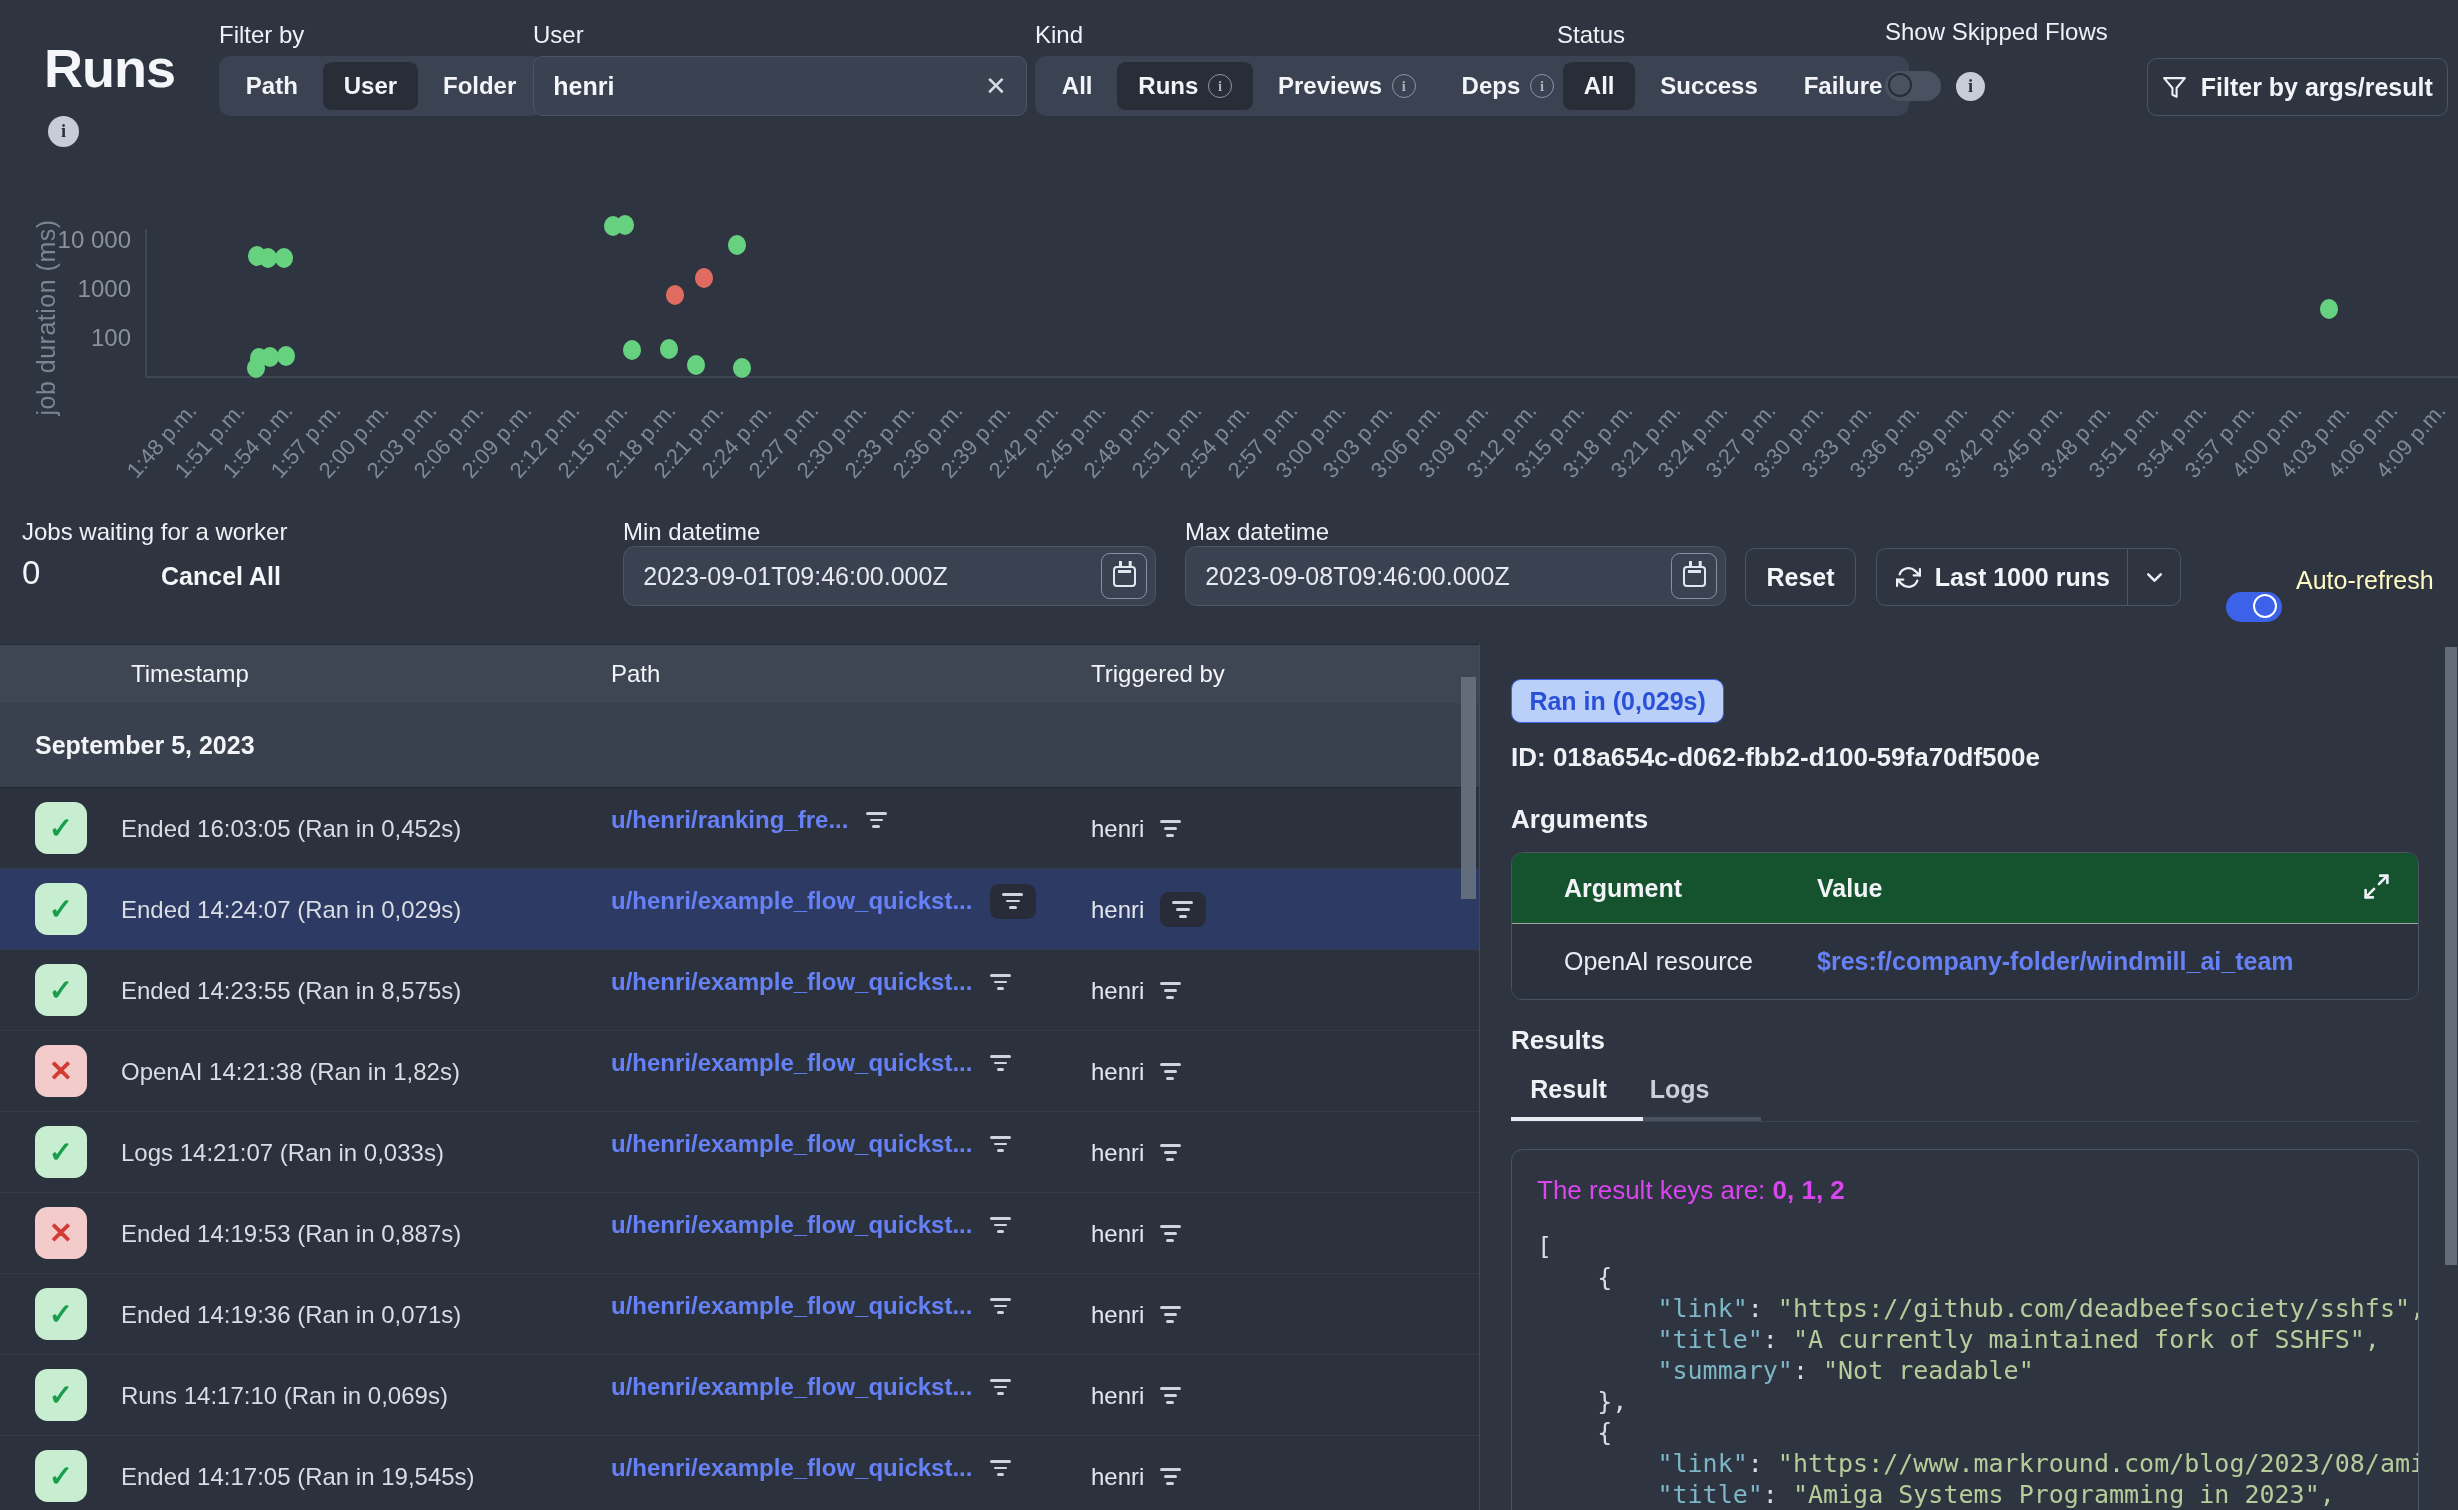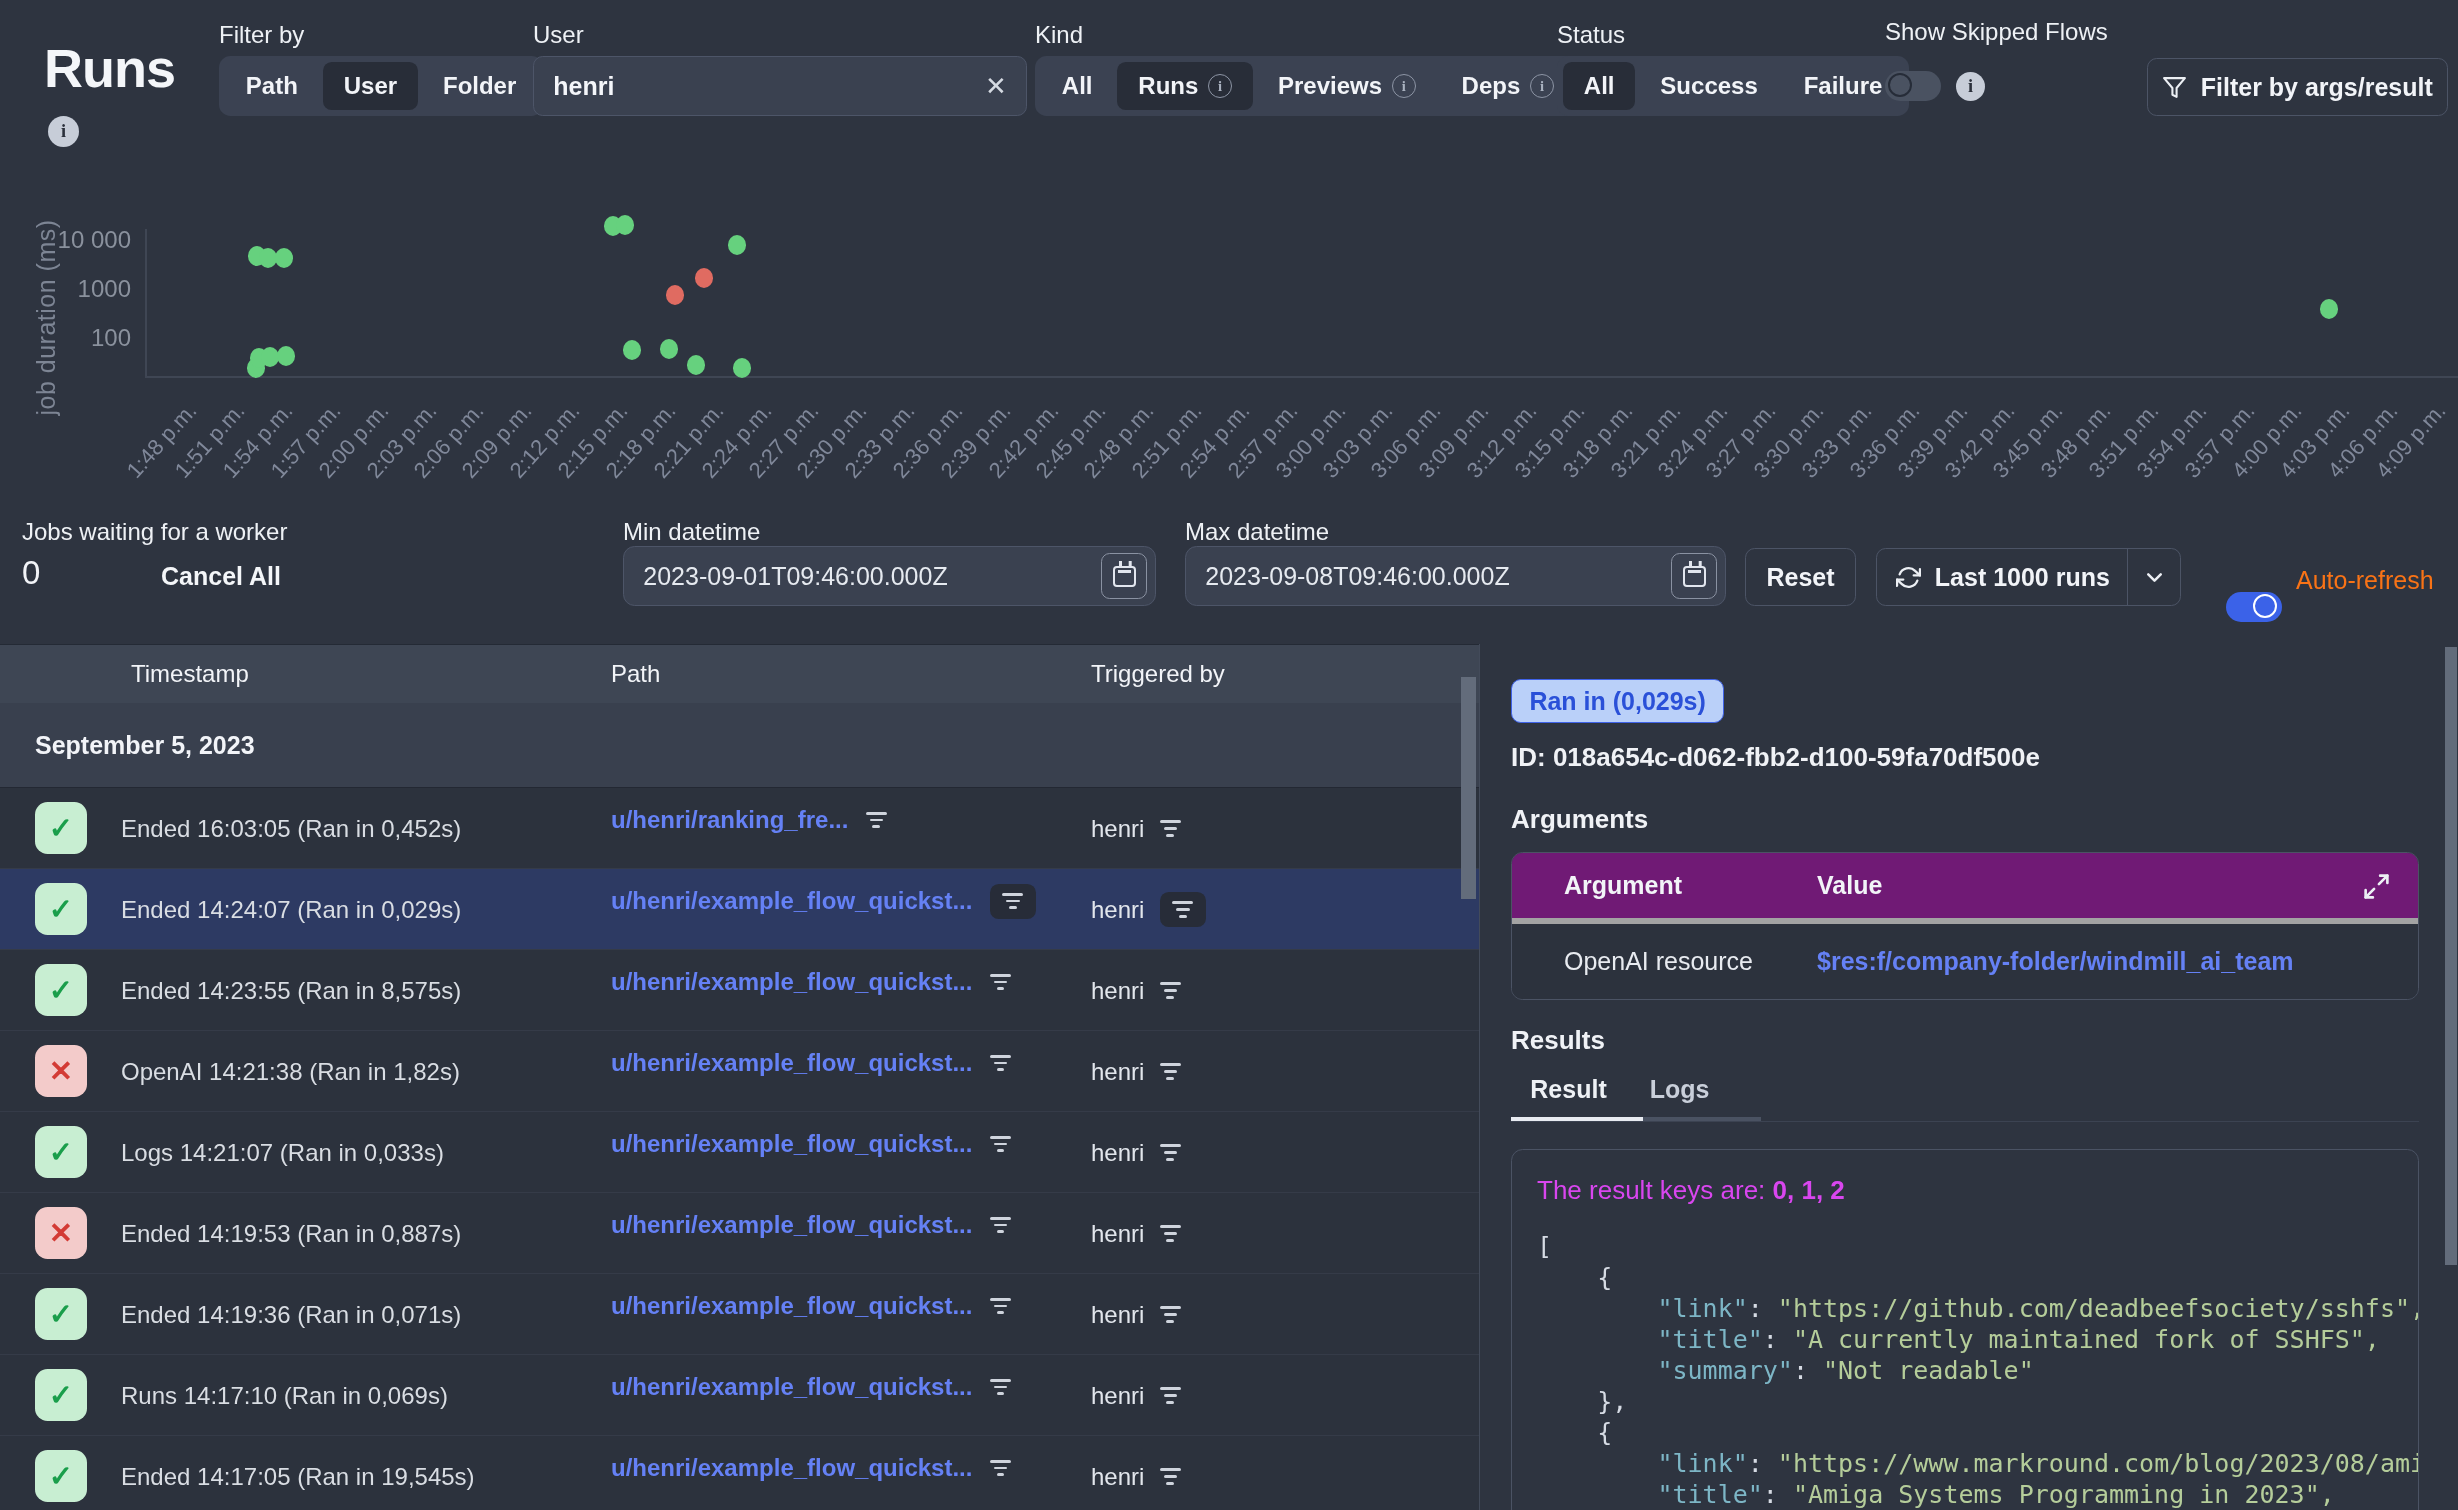--- a/index.html
+++ b/index.html
@@ -46,21 +46,21 @@
   
   .count-num { font-size:33px; color:#f2f4f8; }
   .cancel-all { font-size:25px; font-weight:700; color:#f4f6f9; cursor:pointer; }
   .dt-input { display:flex; align-items:center; background:#3a4150; border:1.9px solid #4d5568; border-radius:11.6px; height:60px; padding:0 7.7px 0 19.3px; justify-content:space-between; }
   .dt-input .val { font-size:25px; color:#e6eaf0; }
   .cal-btn { width:46px; height:46px; border:1.9px solid #8a92a2; border-radius:8.7px; display:flex; align-items:center; justify-content:center; cursor:pointer; }
   .cal-glyph { position:relative; width:23px; height:21px; border:2.4px solid #e2e6ee; border-radius:3.9px; }
   .cal-glyph::before { content:""; position:absolute; left:2.9px; right:2.9px; top:2.9px; height:2.4px; background:#e2e6ee; }
   .cal-glyph::after { content:""; position:absolute; top:-6.8px; left:3.9px; width:2.9px; height:4.8px; background:#e2e6ee; box-shadow:9.7px 0 0 #e2e6ee; }
   .split-right { display:flex; align-items:center; align-self:stretch; border-left:1.9px solid #4c5466; padding:0 13.5px; margin-left:3.9px; }
-  .auto-label { font-size:25px; color:#f97316; }
+  .auto-label { font-size:25px; color:#fef9c3; }
 
   
   .table-wrap { left:0; top:644px; width:1479px; height:866px; background:#2c323d; border-top:1.9px solid #242a35; }
   .thead { position:absolute; left:0; top:0; width:100%; height:58px; background:#3e4654; }
   .th { position:absolute; top:0; height:58px; display:flex; align-items:center; font-size:24px; font-weight:400; color:#f2f4f8; }
   .daterow { position:absolute; left:0; top:58px; width:100%; height:85px; background:#39404e; border-bottom:1.9px solid #232833;
     display:flex; align-items:center; padding-left:35px; font-size:25px; font-weight:700; color:#f2f4f8; }
   .rows { position:absolute; left:0; top:143px; width:100%; }
   .trow { position:relative; height:81px; border-bottom:1px solid #353b48; cursor:pointer; }
   .trow.sel { background:#2d3a63; }
@@ -78,21 +78,21 @@
   .icon-pill { display:inline-flex; align-items:center; justify-content:center; width:46px; height:35px; background:#272c38; border-radius:8.7px; cursor:pointer; }
   .scrollthumb { position:absolute; background:#636c7b; }
 
   
   .panel { left:1479px; top:644px; width:979px; height:866px; border-left:1px solid #434b5a; }
   .badge { position:absolute; left:31px; top:35px; display:inline-flex; align-items:center; height:44px; padding:0 17.4px;
     background:#bad0f9; border:1.9px solid #3f62e8; border-radius:9.7px; color:#2a50d8; font-size:25px; font-weight:700; }
   .id-line { position:absolute; left:31px; top:98px; font-size:26px; font-weight:600; color:#f0f2f6; }
   .h-args { position:absolute; left:31px; top:160px; font-size:26px; font-weight:700; color:#f0f2f6; }
   .args-table { position:absolute; left:31px; top:208px; width:908px; border:1px solid #4b5364; border-radius:11.6px; overflow:hidden; }
-  .args-head { position:relative; height:71px; background:#701a75; border-bottom:6px solid #a3a3a3; }
+  .args-head { position:relative; height:71px; background:#14532d; border-bottom:1px solid #a3a3a3; }
   .args-head .c1, .args-row .c1 { position:absolute; left:52px; top:0; height:100%; display:flex; align-items:center; }
   .args-head .c2, .args-row .c2 { position:absolute; left:305px; top:0; height:100%; display:flex; align-items:center; }
   .args-head span { font-size:25px; font-weight:700; color:#f2f4f8; }
   .args-row { position:relative; height:75px; background:#2c323d; }
   .args-row .argname { font-size:25px; color:#e8ebf0; }
   .args-row .argval { font-size:25px; font-weight:700; color:#6581f5; cursor:pointer; }
   .expand-btn { position:absolute; right:27px; top:19.3px; cursor:pointer; }
   .h-results { position:absolute; left:31px; top:381px; font-size:26px; font-weight:700; color:#f0f2f6; }
   .tabs { position:absolute; left:31px; top:431px; width:908px; }
   .tab { display:inline-block; font-size:25px; font-weight:600; color:#eef1f5; padding:0 19.3px 17.4px 19.3px; cursor:pointer; }

